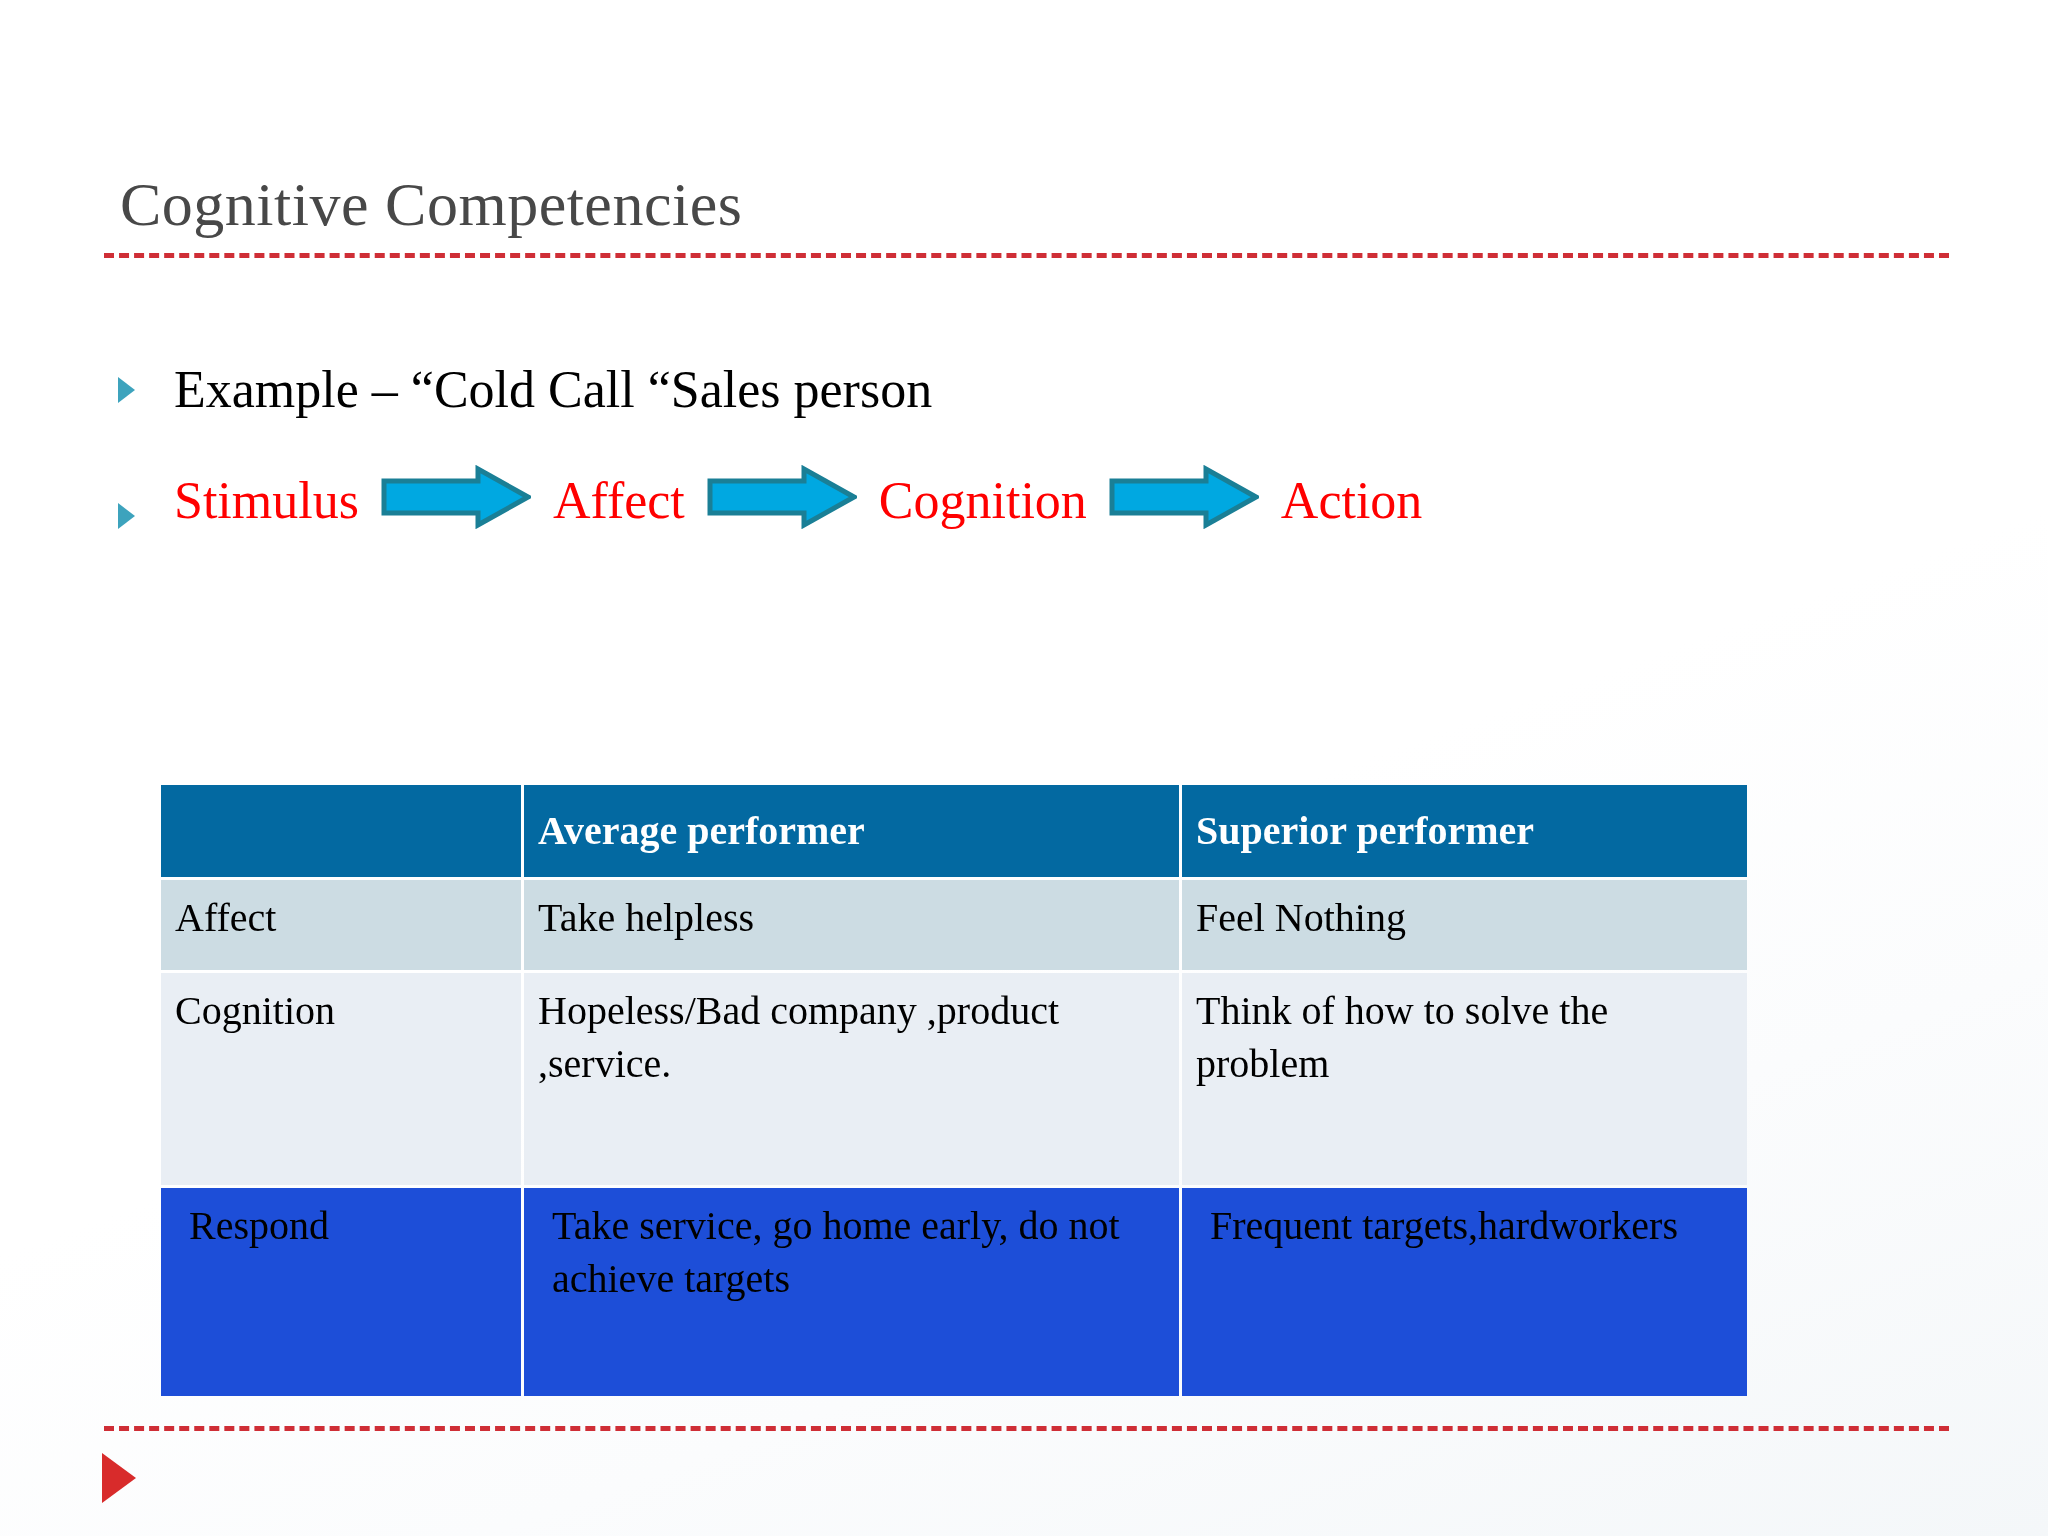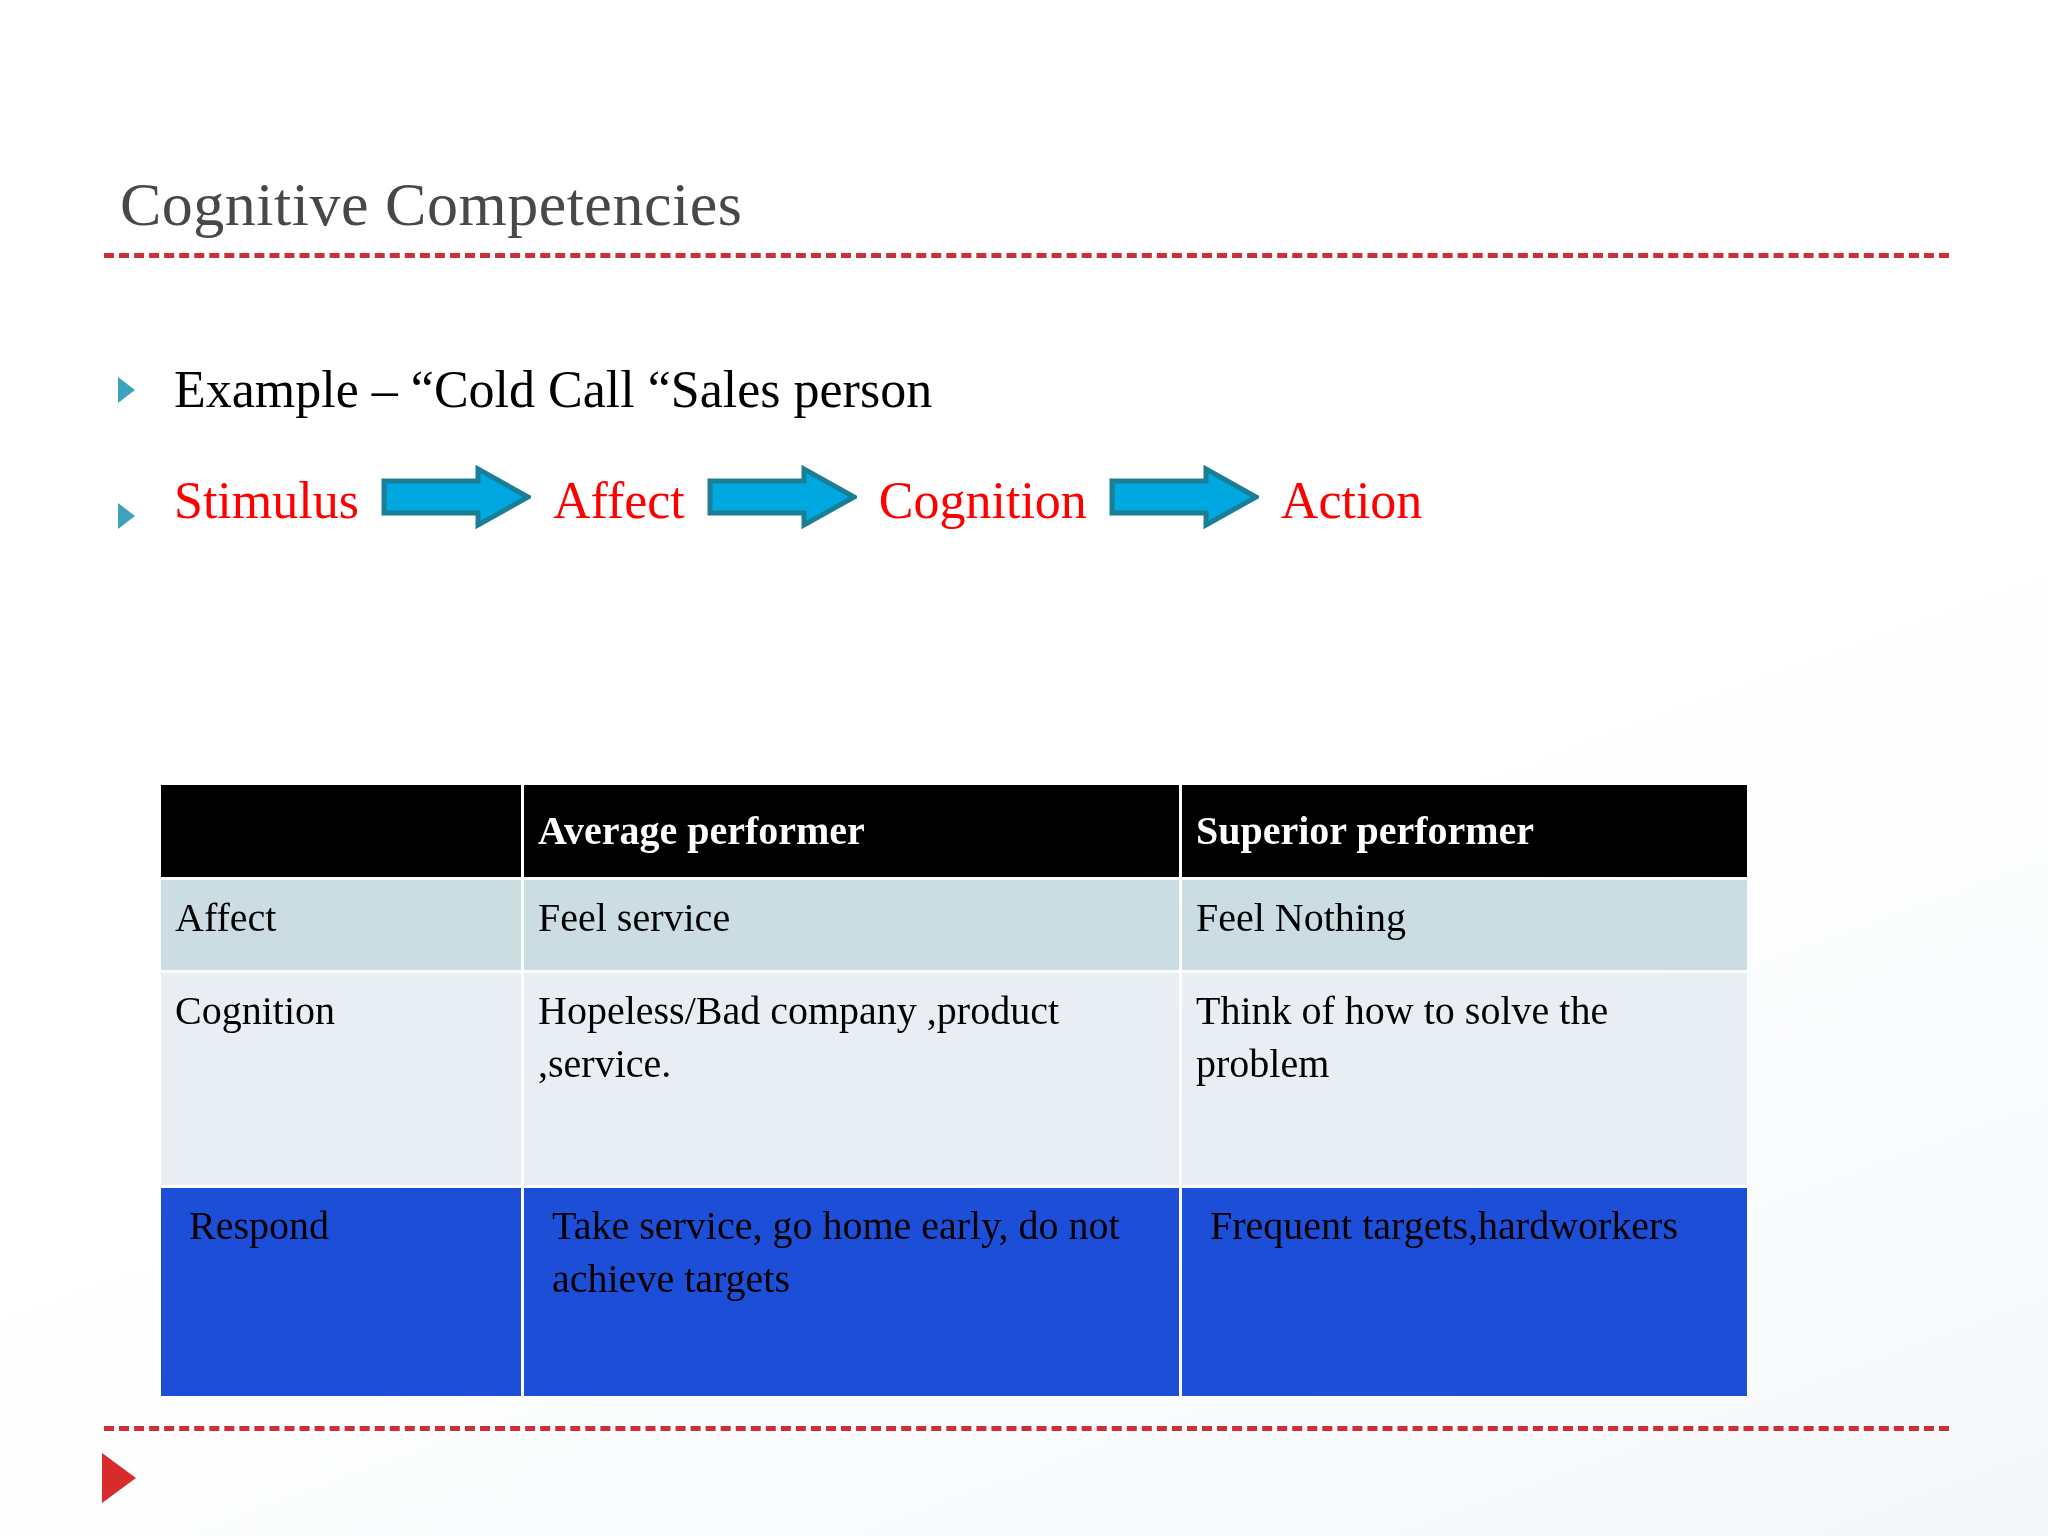--- a/index.html
+++ b/index.html
@@ -104,21 +104,21 @@
     width: 1580px;
     border-collapse: separate;
     border-spacing: 3px;
     table-layout: fixed;
   }
   .perf-table col.c1 { width: 360px; }
   .perf-table col.c2 { width: 655px; }
   .perf-table col.c3 { width: 565px; }
 
   .perf-table th {
-    background: #000000;
+    background: #0369a1;
     color: #ffffff;
     font-weight: bold;
     font-size: 40px;
     text-align: left;
     padding: 16px 14px 18px 14px;
     vertical-align: middle;
     font-family: "Liberation Serif", "DejaVu Serif", serif;
     height: 58px;
   }
   .perf-table th.blank { padding: 0; }
@@ -220,21 +220,21 @@
   <thead>
     <tr>
       <th class="blank"></th>
       <th>Average performer</th>
       <th>Superior performer</th>
     </tr>
   </thead>
   <tbody>
     <tr class="row-a">
       <td>Affect</td>
-      <td>Feel service</td>
+      <td>Take helpless</td>
       <td>Feel Nothing</td>
     </tr>
     <tr class="row-b">
       <td>Cognition</td>
       <td>Hopeless/Bad company ,product ,service.</td>
       <td>Think of how to solve the problem</td>
     </tr>
     <tr class="row-c">
       <td>Respond</td>
       <td>Take service, go home early, do not achieve targets</td>

